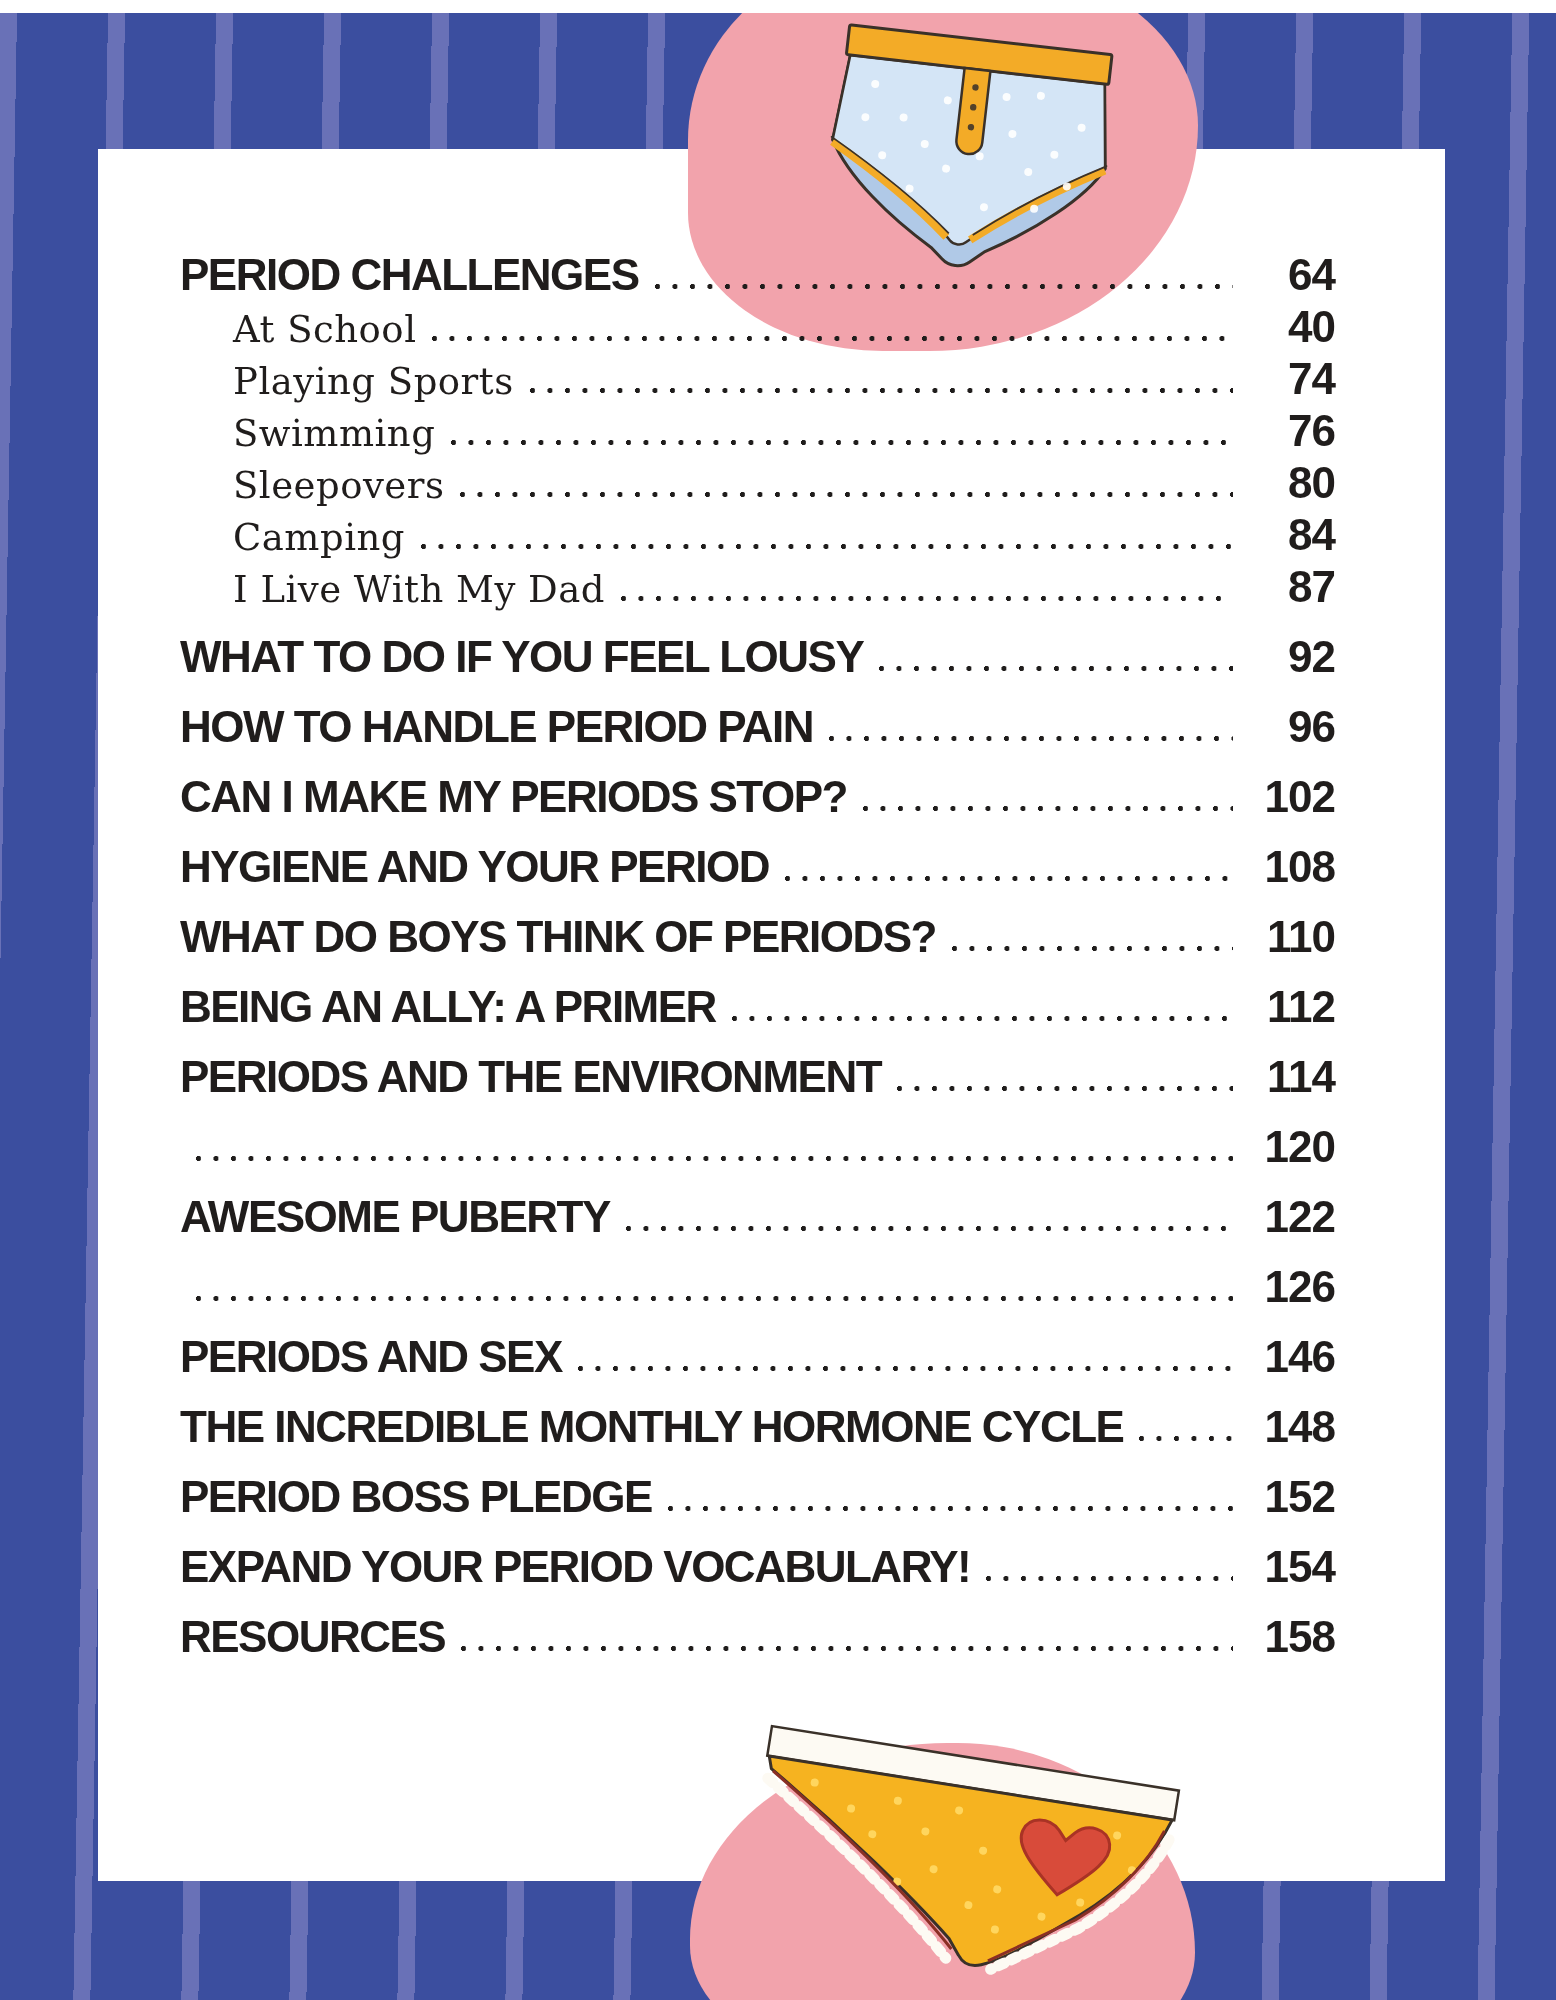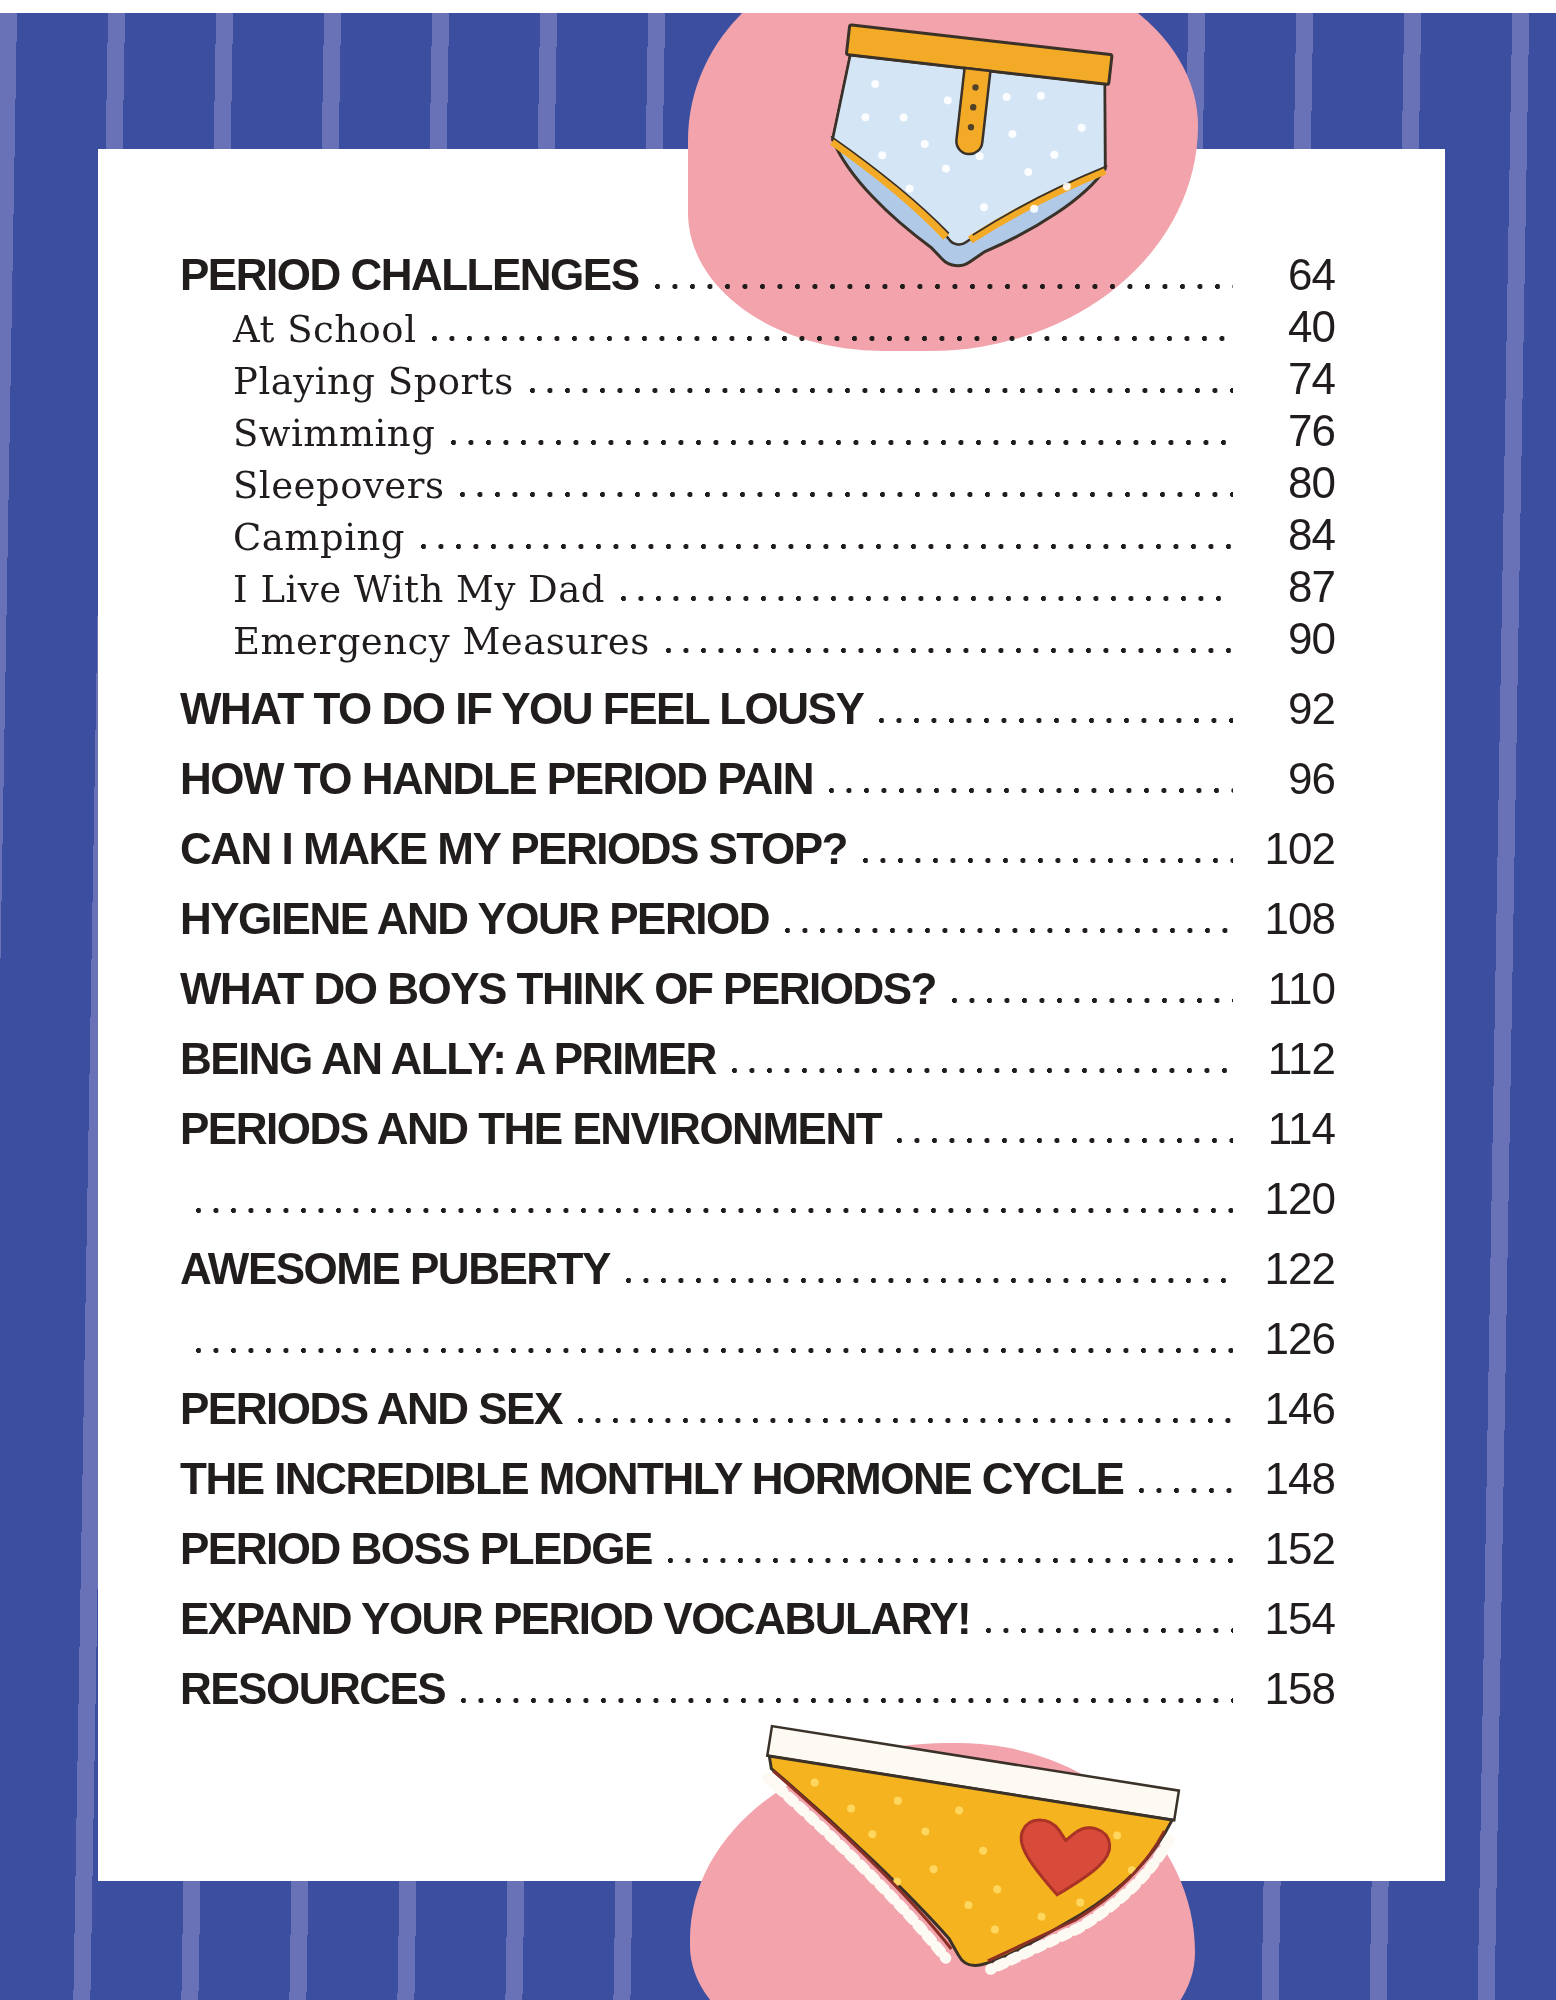--- a/index.html
+++ b/index.html
@@ -49,21 +49,21 @@
   .row.s .lbl{
     font-family:"DejaVu Serif",serif;font-weight:400;
     font-size:37px;letter-spacing:0.5px;margin-left:53px;
   }
   .dots{
     flex:1;height:7px;margin:0 14px 0 15px;display:inline-block;
     background-image:radial-gradient(circle at 3.5px 3.5px,var(--ink,#201d1c) 0 2.6px,transparent 2.8px);
     background-size:17.5px 7px;background-repeat:repeat-x;
   }
   .num{
-    font-family:"Liberation Sans",sans-serif;font-weight:400;
+    font-family:"Liberation Sans",sans-serif;font-weight:700;
     font-size:44px;letter-spacing:-1px;
     min-width:88px;text-align:right;white-space:nowrap;
   }
 </style>
 </head>
 <body>
 
 <div class="canvas">
 
   <div class="page"></div>
@@ -167,25 +167,20 @@
     <div class="row s">
       <span class="lbl">Camping</span>
       <span class="dots"></span>
       <span class="num">84</span>
     </div>
     <div class="row s">
       <span class="lbl">I Live With My Dad</span>
       <span class="dots"></span>
       <span class="num">87</span>
     </div>
-    <div class="row s">
-      <span class="lbl">Emergency Measures</span>
-      <span class="dots"></span>
-      <span class="num">90</span>
-    </div>
     <div class="row h gap">
       <span class="lbl">WHAT TO DO IF YOU FEEL LOUSY</span>
       <span class="dots"></span>
       <span class="num">92</span>
     </div>
     <div class="row h">
       <span class="lbl">HOW TO HANDLE PERIOD PAIN</span>
       <span class="dots"></span>
       <span class="num">96</span>
     </div>

